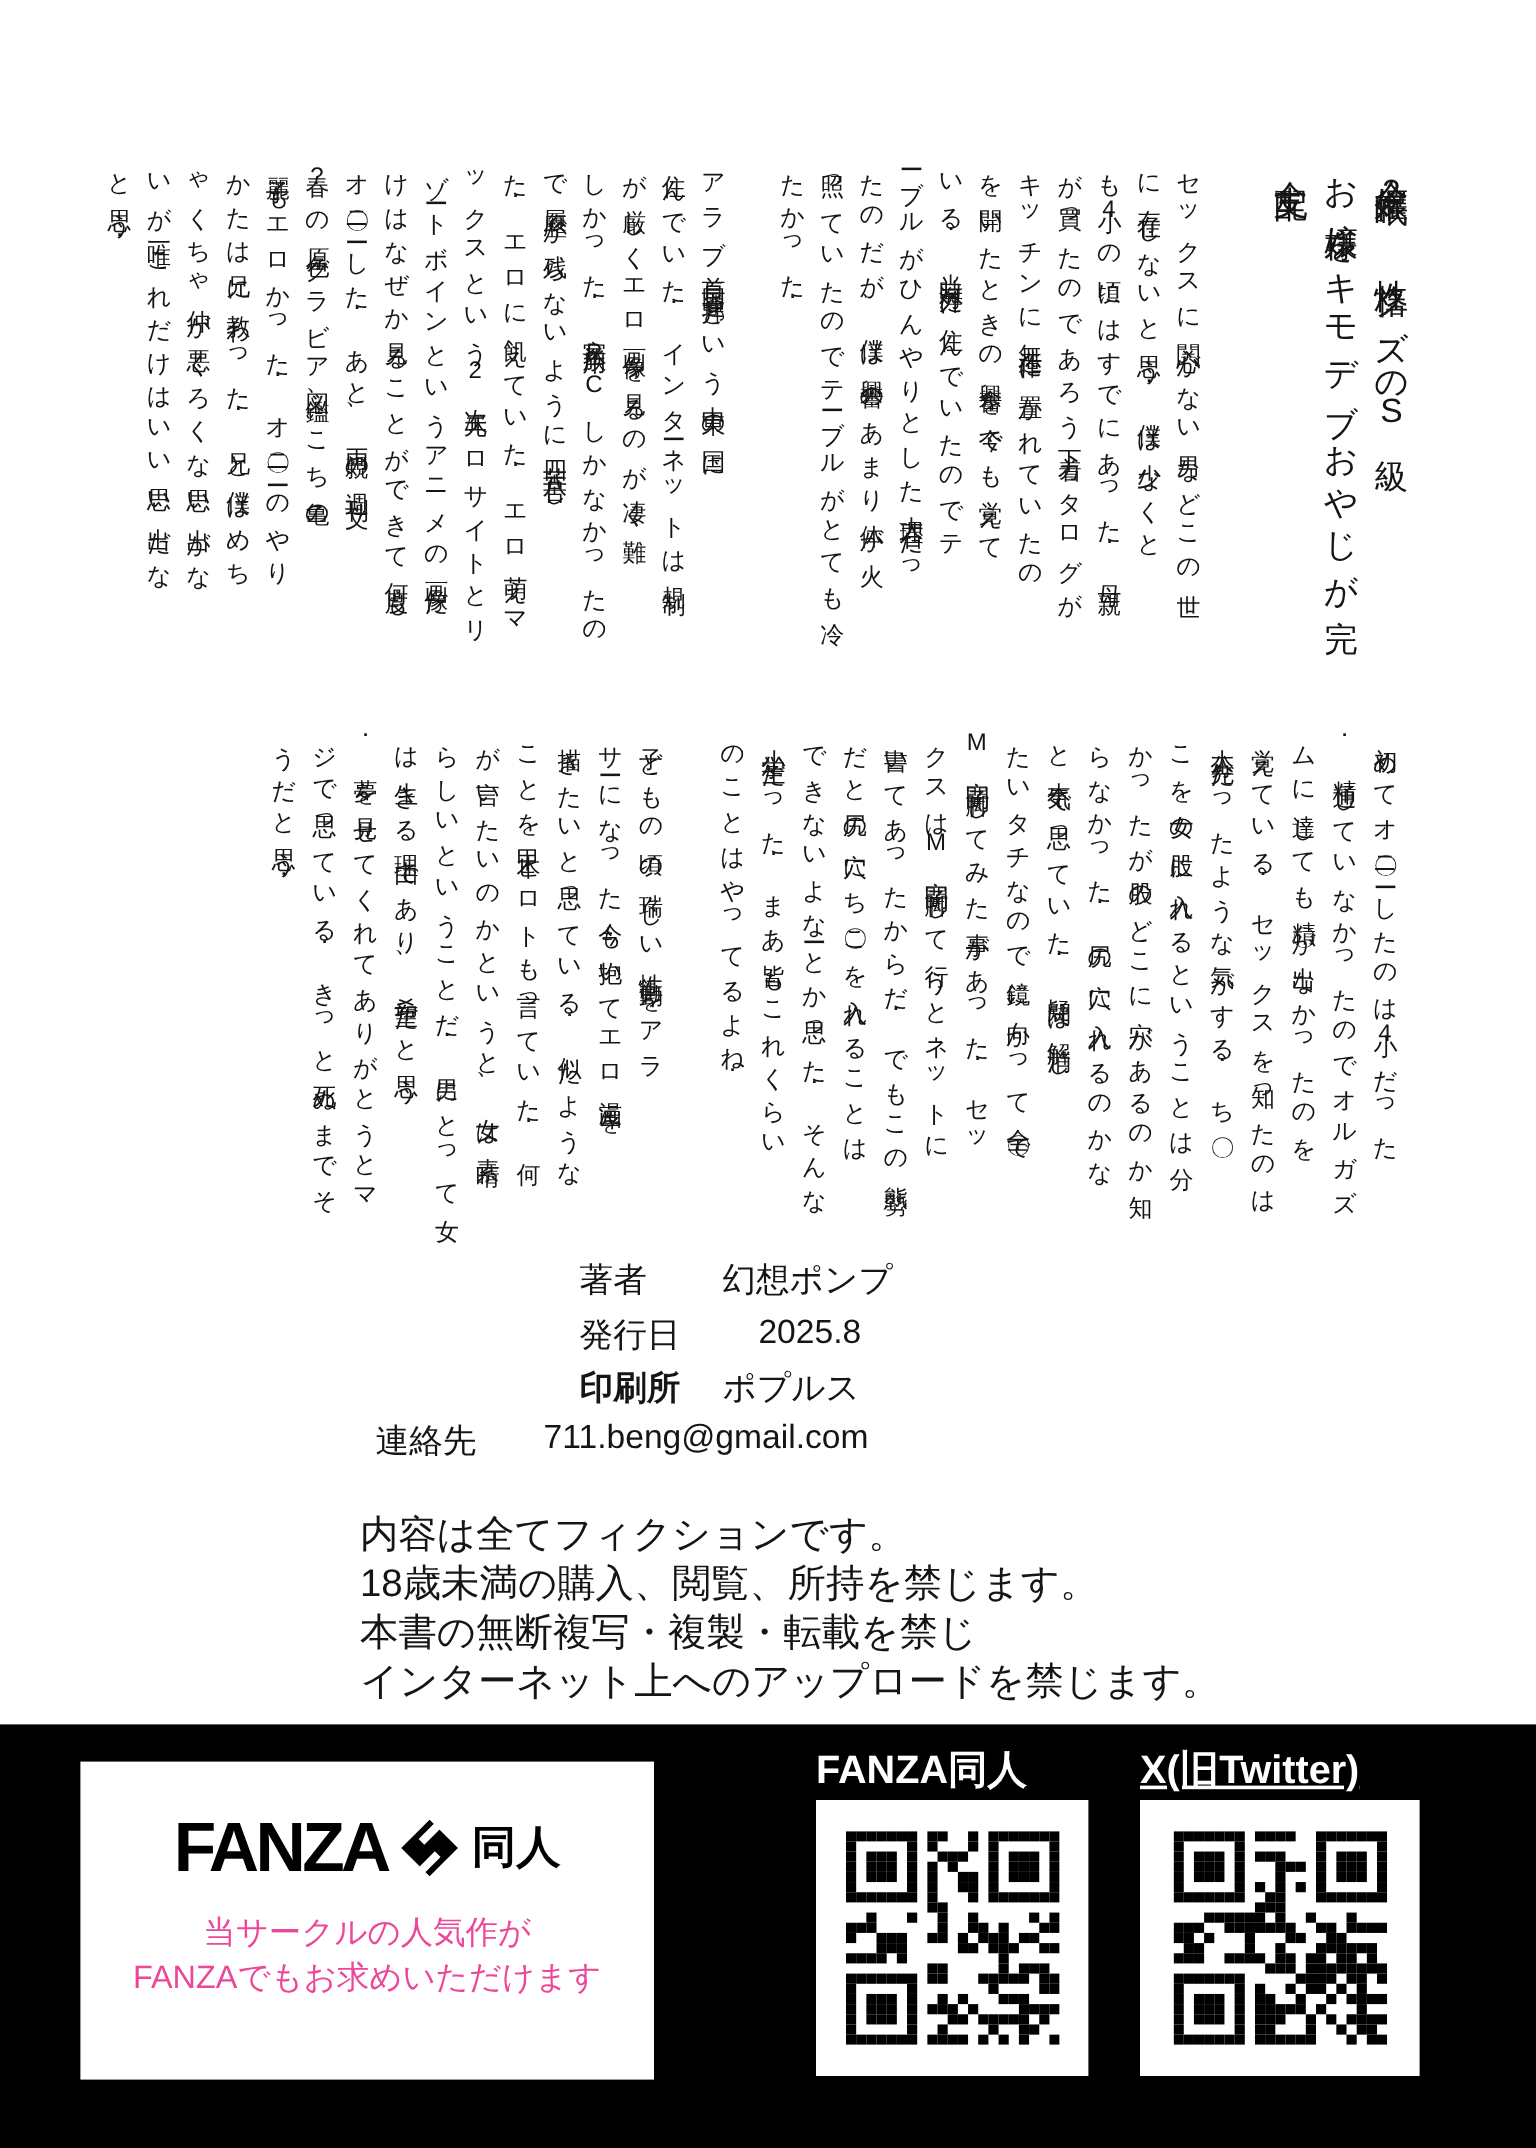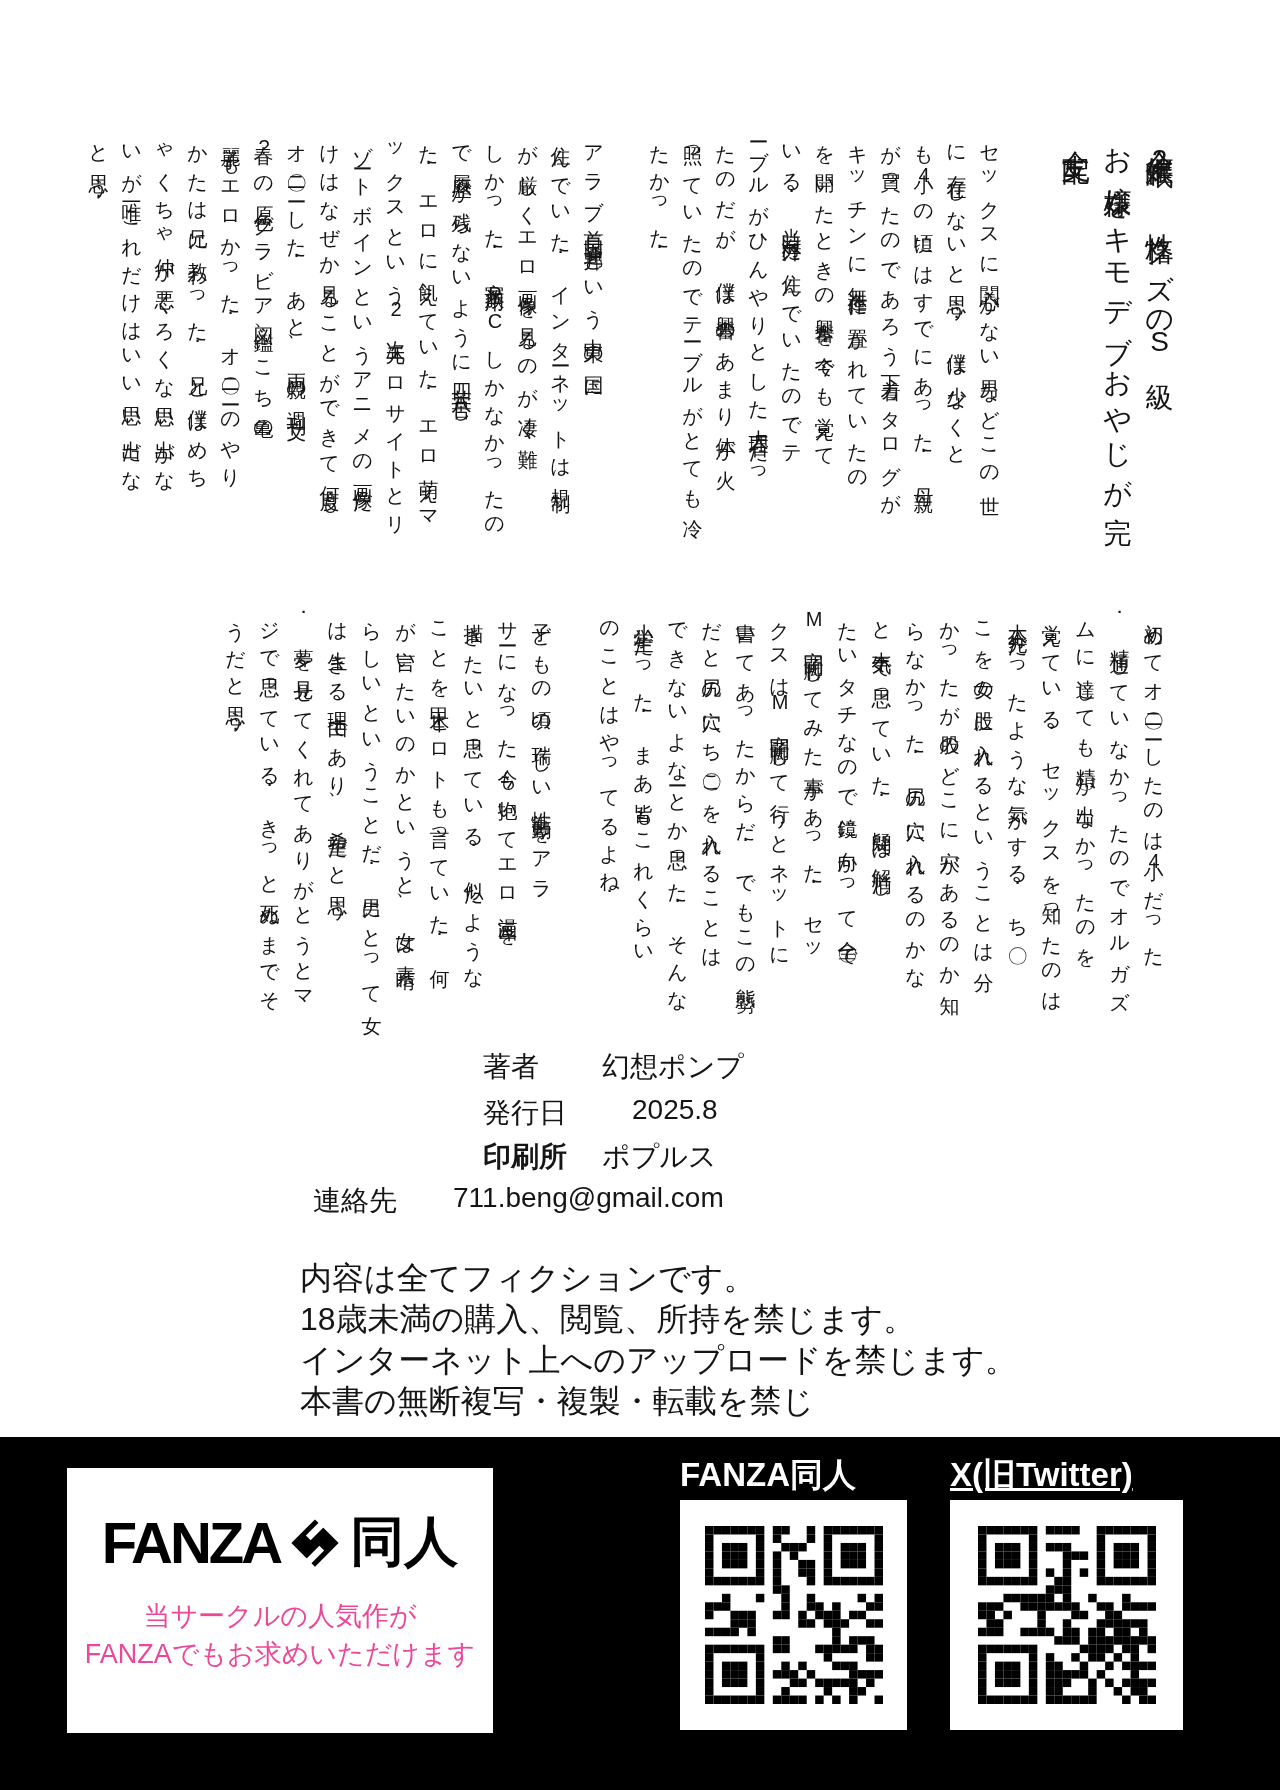--- a/index.html
+++ b/index.html
@@ -22,24 +22,24 @@
   .pub span{position:absolute;font-size:28px;white-space:nowrap;}
   .pub .lab1{left:483px;top:1048px;} .pub .val1{left:602px;top:1048px;}
   .pub .lab2{left:483px;top:1094px;} .pub .val2{left:632px;top:1094px;}
   .pub .lab3{left:483px;top:1138px;font-weight:bold;} .pub .val3{left:602px;top:1138px;}
   .pub .lab4{left:313px;top:1182px;} .pub .val4{left:453px;top:1182px;}
   
   .notices{position:absolute;left:300px;top:1258px;font-size:32px;line-height:41px;}
   .disc-line{display:block;}
   
   .footer{position:absolute;left:0;top:1437px;width:1280px;height:353px;background:#000000;}
-  .fanza-box{position:absolute;left:67px;top:31px;width:426px;height:265px;background:#ffffff;text-align:center;}
+  .fanza-box{position:absolute;left:67px;top:31px;width:478px;height:265px;background:#ffffff;text-align:center;}
   .logo-row{margin-top:38px;display:flex;justify-content:center;align-items:center;gap:8px;}
   .fanza-word{font-size:58px;font-weight:900;letter-spacing:-3px;color:#000;}
-  .doujin-word{font-size:54px;font-weight:900;color:#000;}
+  .doujin-word{font-size:37px;font-weight:900;color:#000;}
   .logo-diamond{width:54px;height:54px;display:block;}
   .promo{margin-top:18px;font-size:27px;line-height:38px;color:#ec4899;}
   .qr-head{position:absolute;top:16px;color:#ffffff;font-size:33px;font-weight:bold;text-align:left;white-space:nowrap;}
   .qr-head1{left:680px;width:227px;}
   .qr-head2{left:950px;width:233px;text-decoration:underline;}
   .qr-box{position:absolute;top:63px;background:#ffffff;display:flex;align-items:center;justify-content:center;}
   .qr-box1{left:680px;width:227px;height:230px;}
   .qr-box2{left:950px;width:233px;height:230px;}
   .qr{width:178px;height:178px;}
 </style>
@@ -121,22 +121,22 @@
   <span class="val2">2025.8</span>
   <span class="lab3">印刷所</span>
   <span class="val3">ポプルス</span>
   <span class="lab4">連絡先</span>
   <span class="val4">711.beng@gmail.com</span>
 </div>
 
 <div class="notices">
     <div class="disc-line">内容は全てフィクションです。</div>
     <div class="disc-line">18歳未満の購入、閲覧、所持を禁じます。</div>
+    <div class="disc-line">本書の無断複写・複製・転載を禁じ</div>
     <div class="disc-line">インターネット上へのアップロードを禁じます。</div>
-    <div class="disc-line">本書の無断複写・複製・転載を禁じ</div>
   </div>
 
 <div class="footer">
 
   <div class="fanza-box">
     <div class="logo-row">
       <span class="fanza-word">FANZA</span>
       <svg class="logo-diamond" viewBox="0 0 48 48">
         <polygon points="24,3 45,24 24,45 3,24" fill="#000000"></polygon>
         <rect x="21" y="5" width="6" height="17" fill="#ffffff" transform="rotate(45 24 13.5)"></rect>

